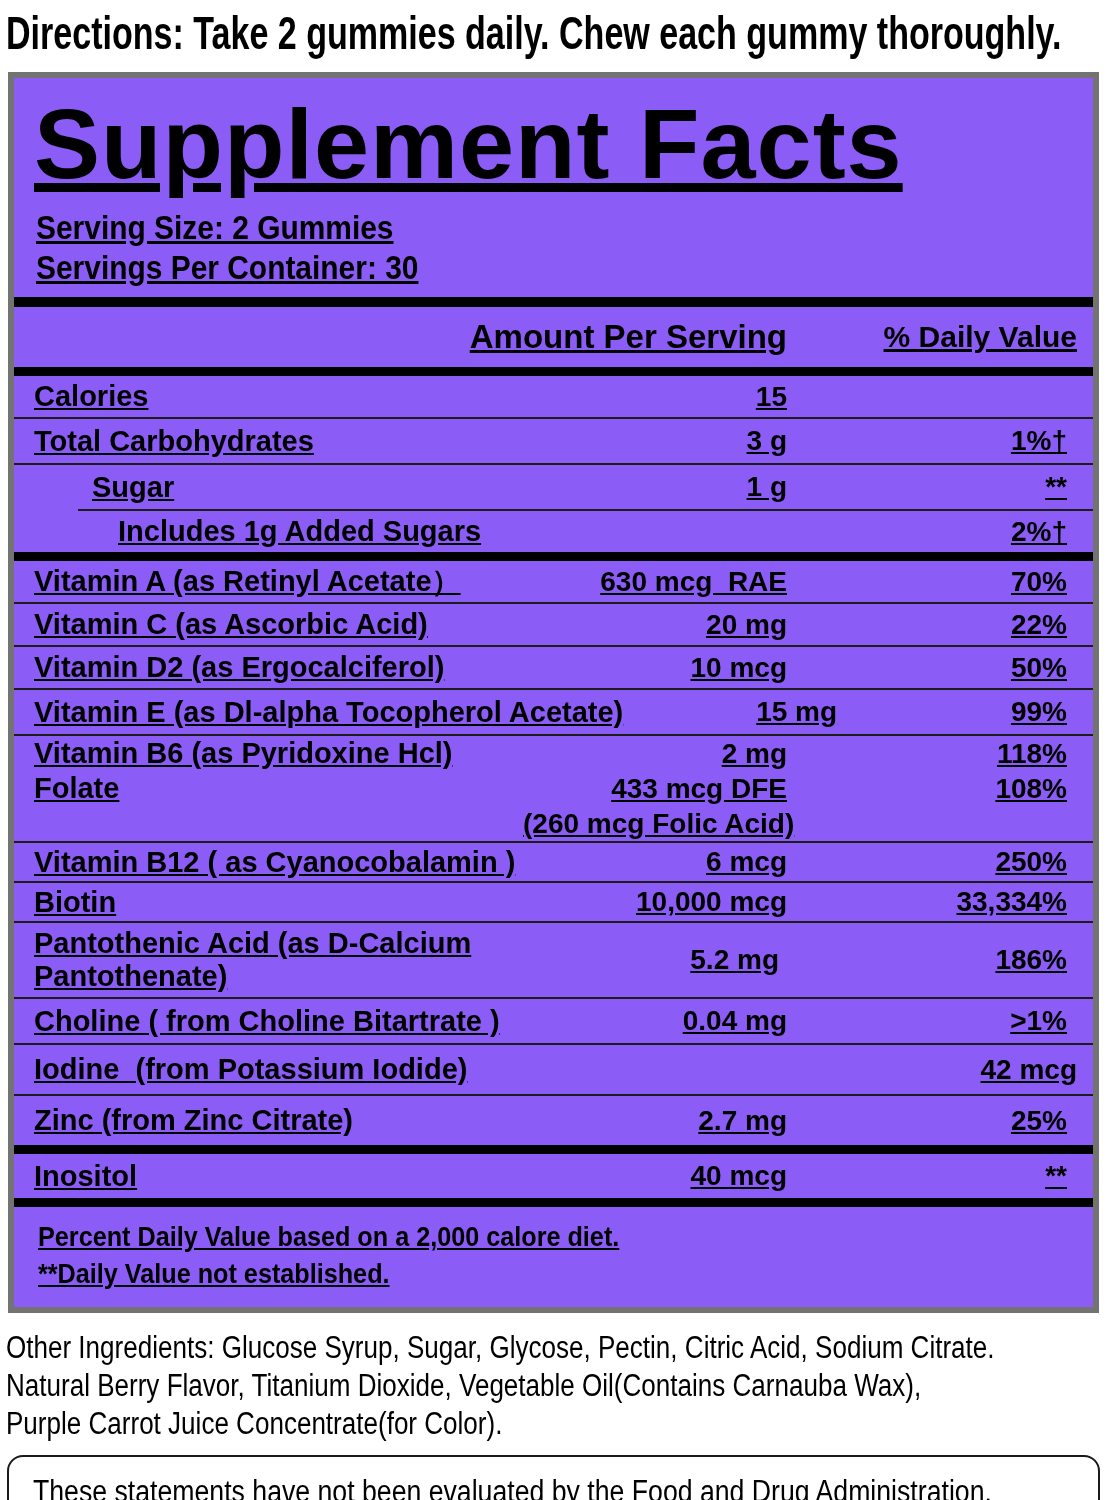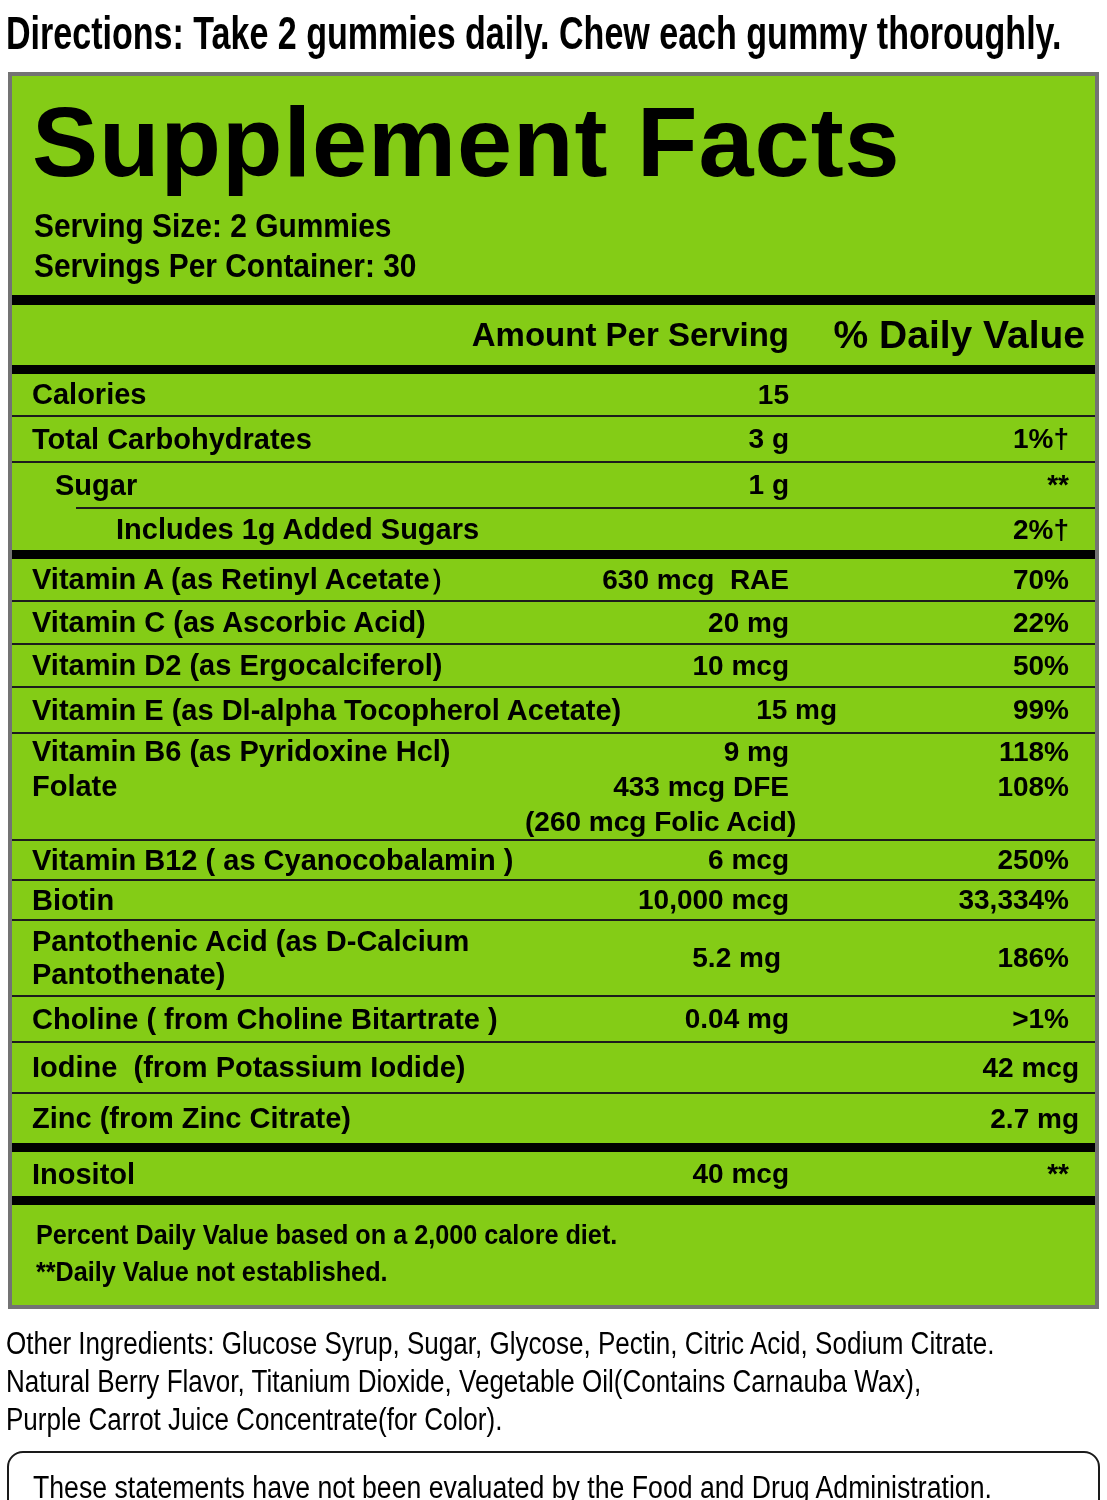--- a/index.html
+++ b/index.html
@@ -19,22 +19,23 @@
     font-weight: bold;
     white-space: nowrap;
     transform: scaleX(0.74);
     transform-origin: left center;
     letter-spacing: 0px;
   }
 
   
   .panel {
     margin: 12px 8px 0 8px;
-    border: 4px solid #737373;
-    background: #84cc16;
+    border: 6px solid #737373;
+    background: #8b5cf6;
+    text-decoration: underline;
   }
   .panel-title {
     font-size: 99px;
     font-weight: bold;
     letter-spacing: 1px;
     line-height: 1.0;
     margin: 16px 0 0 20px;
     white-space: nowrap;
   }
   .serving-block {
@@ -59,22 +60,22 @@
   }
   .h-spacer { flex: 1; }
   .h-amount {
     font-size: 33px; font-weight: bold;
     text-align: right; padding-right: 16px;
     white-space: nowrap;
     margin-left: 9px;
   }
   .h-dv {
     width: 290px; box-sizing: border-box;
-    font-size: 39px; font-weight: bold;
-    text-align: right; padding-right: 10px;
+    font-size: 30px; font-weight: bold;
+    text-align: right; padding-right: 16px;
     white-space: nowrap;
   }
 
   
   .row {
     display: flex;
     align-items: center;
     min-height: 44px;
   }
   .rh-xs  { min-height: 35px; }
@@ -82,21 +83,21 @@
   .rh-sm2 { min-height: 41px; }
   .rh-md  { min-height: 49px; }
   .rh-xl  { min-height: 74px; gap: 8px; }
   .name {
     flex: 1;
     font-size: 29px; font-weight: bold;
     padding-left: 20px;
     white-space: pre;
     line-height: 1.15;
   }
-  .name.indent1 { padding-left: 43px; }
+  .name.indent1 { padding-left: 78px; }
   .name.indent2 { padding-left: 104px; }
   .amount {
     width: 280px; box-sizing: border-box;
     font-size: 28px; font-weight: bold;
     text-align: right; padding-right: 16px;
     white-space: pre;
   }
   .dv {
     width: 290px; box-sizing: border-box;
     font-size: 28px; font-weight: bold;
@@ -209,21 +210,21 @@
         </div>
         <div class="sep-thin"></div>
         <div class="row">
           <div class="name">Vitamin E (as Dl-alpha Tocopherol Acetate)</div>
           <div class="amount">15 mg</div>
           <div class="dv">99%</div>
         </div>
         <div class="sep-thin"></div>
         <div class="row rh-xs">
           <div class="name">Vitamin B6 (as Pyridoxine Hcl)</div>
-          <div class="amount">9 mg</div>
+          <div class="amount">2 mg</div>
           <div class="dv">118%</div>
         </div>
         <div class="row rh-xs">
           <div class="name">Folate</div>
           <div class="amount">433 mcg DFE</div>
           <div class="dv">108%</div>
         </div>
         <div class="row rh-xs">
           <div class="name"></div>
           <div class="amount">(260 mcg Folic Acid)</div>
@@ -255,20 +256,21 @@
         </div>
         <div class="sep-thin"></div>
         <div class="row rh-md">
           <div class="name">Iodine  (from Potassium Iodide)</div>
           <div class="amount">42 mcg</div>
         </div>
         <div class="sep-thin"></div>
         <div class="row rh-md">
           <div class="name">Zinc (from Zinc Citrate)</div>
           <div class="amount">2.7 mg</div>
+          <div class="dv">25%</div>
         </div>
         <div class="bar"></div>
         <div class="row">
           <div class="name">Inositol</div>
           <div class="amount">40 mcg</div>
           <div class="dv">**</div>
         </div>
         <div class="bar"></div>
       </div>
 

